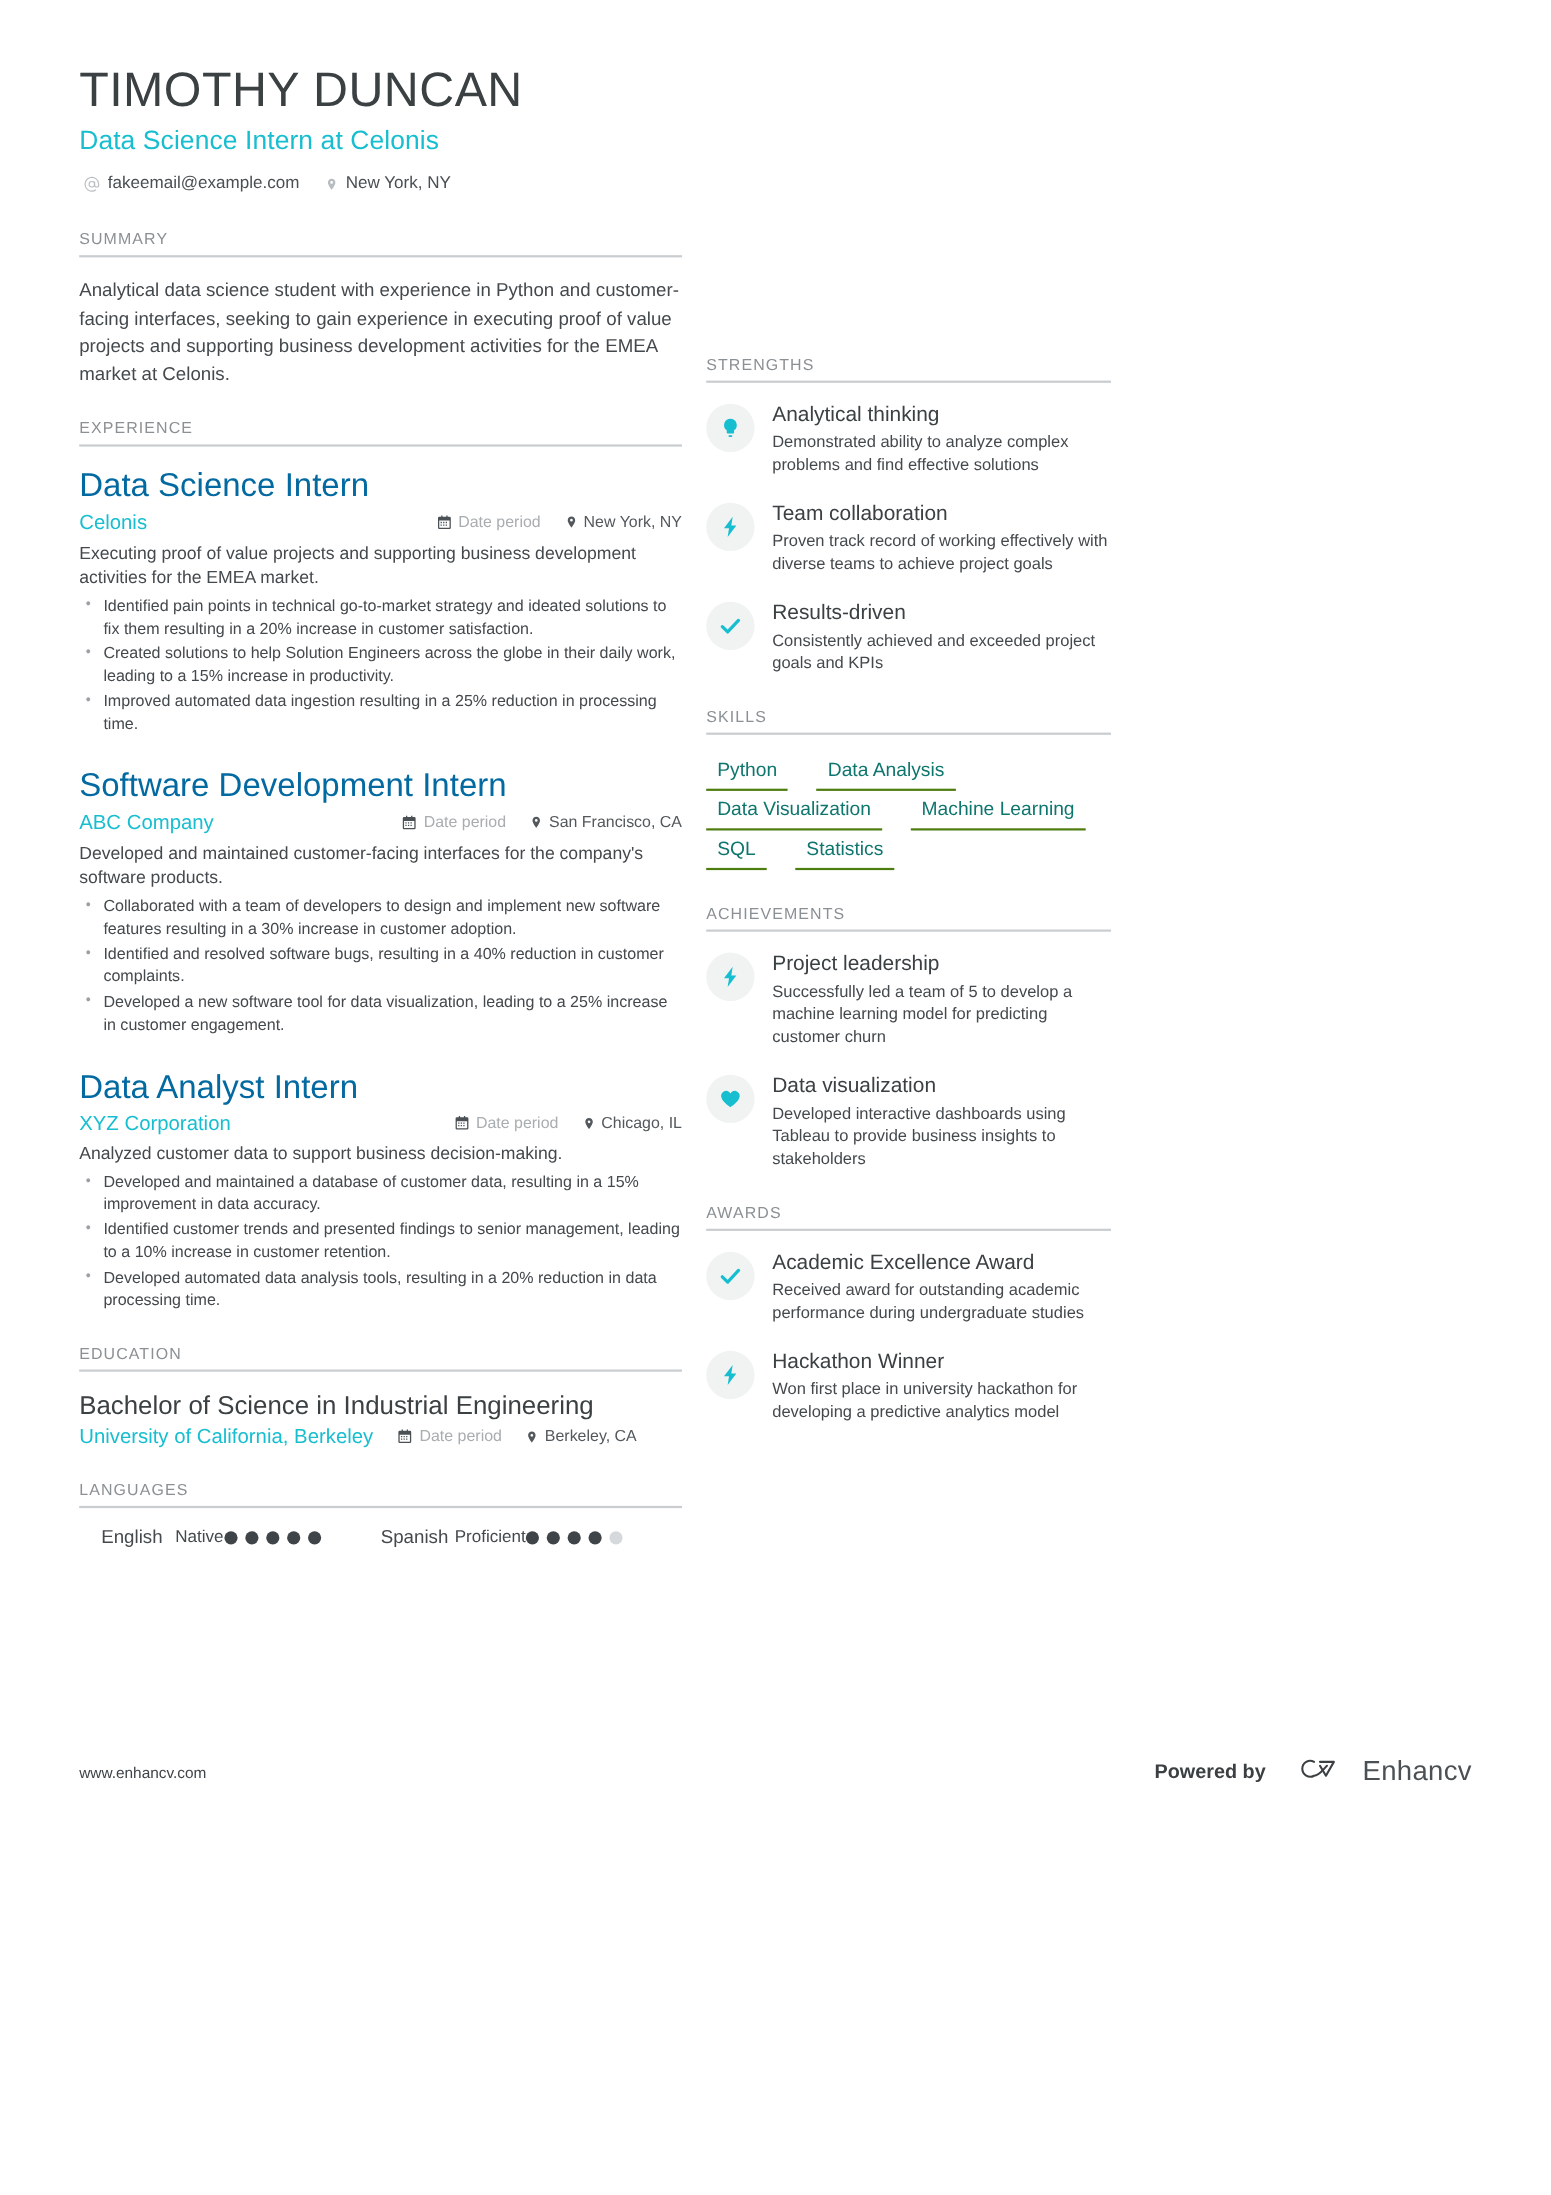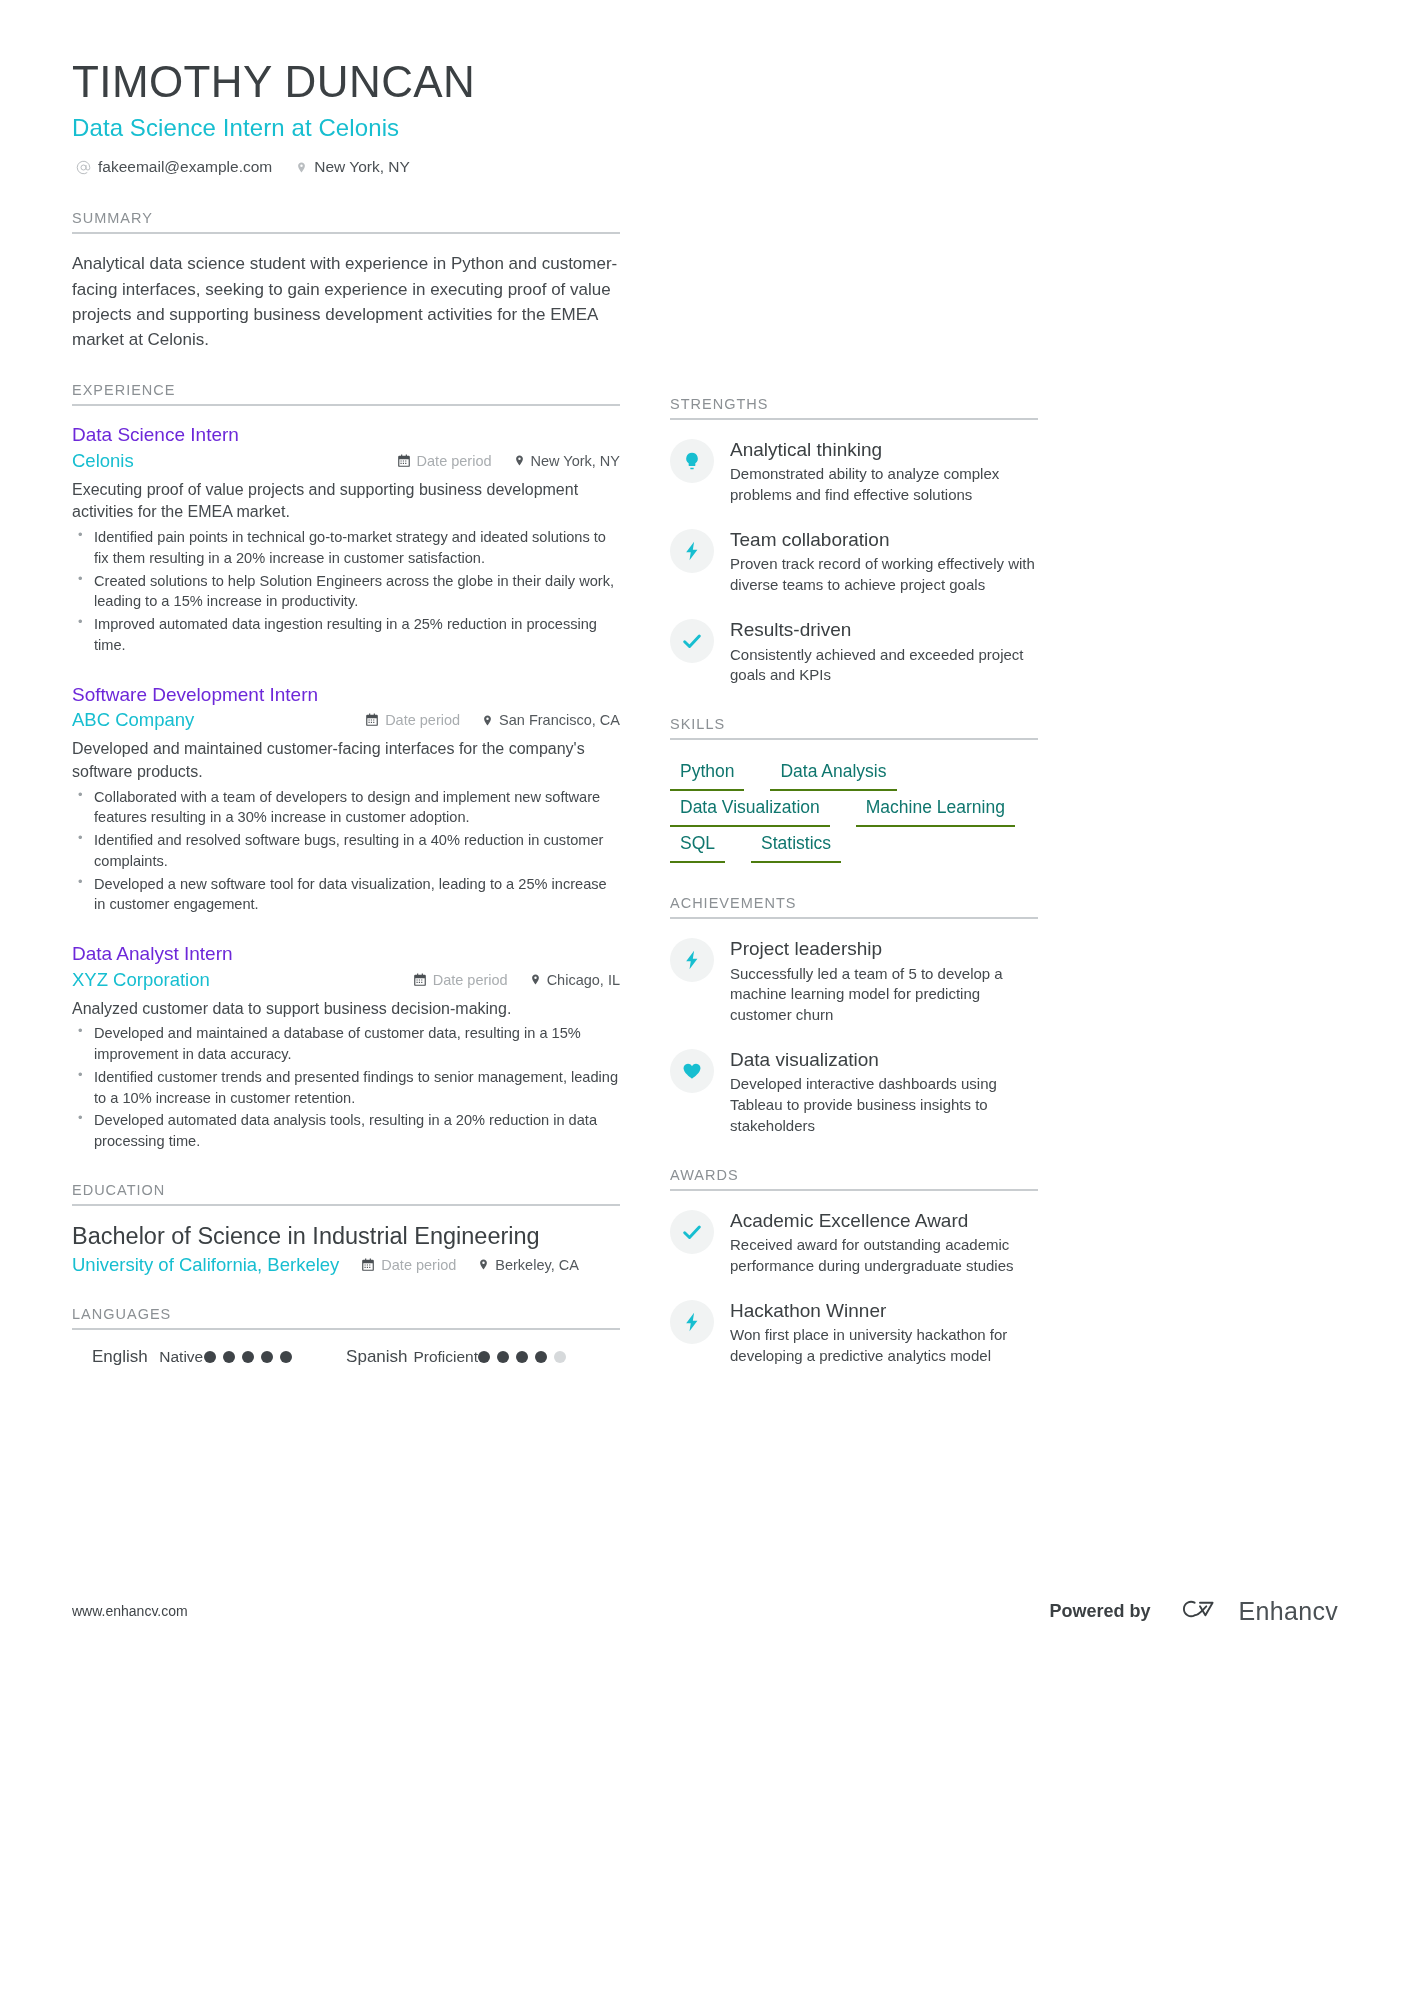--- a/index.html
+++ b/index.html
@@ -49,22 +49,22 @@
   }
   .contact-item .ico {
     color: #b9bdc0;
     display: inline-flex;
     align-items: center;
   }
 
   
   .cols {
     display: flex;
-    gap: 50px;
-    align-items: flex-end;
+    gap: 22px;
+    align-items: center;
   }
   .col-left  { width: 548px; flex: 0 0 548px; }
   .col-right { width: 368px; flex: 0 0 368px; }
 
   
   .sec { margin-bottom: 30px; }
   .sec-title {
     font-size: 14.5px;
     letter-spacing: 1.0px;
     color: #8b9094;
@@ -82,23 +82,23 @@
   .summary-text {
     font-size: 17px;
     line-height: 1.48;
     color: #44494d;
   }
 
   
   .job { margin-bottom: 27px; }
   .job:last-child { margin-bottom: 4px; }
   .job-title {
-    font-size: 19px;
+    font-size: 30px;
     font-weight: 400;
-    color: #6d28d9;
+    color: #0369a1;
     line-height: 1.25;
     margin-bottom: 3px;
   }
   .job-meta {
     display: flex;
     align-items: center;
     margin-bottom: 7px;
   }
   .job-company {
     font-size: 18.5px;

